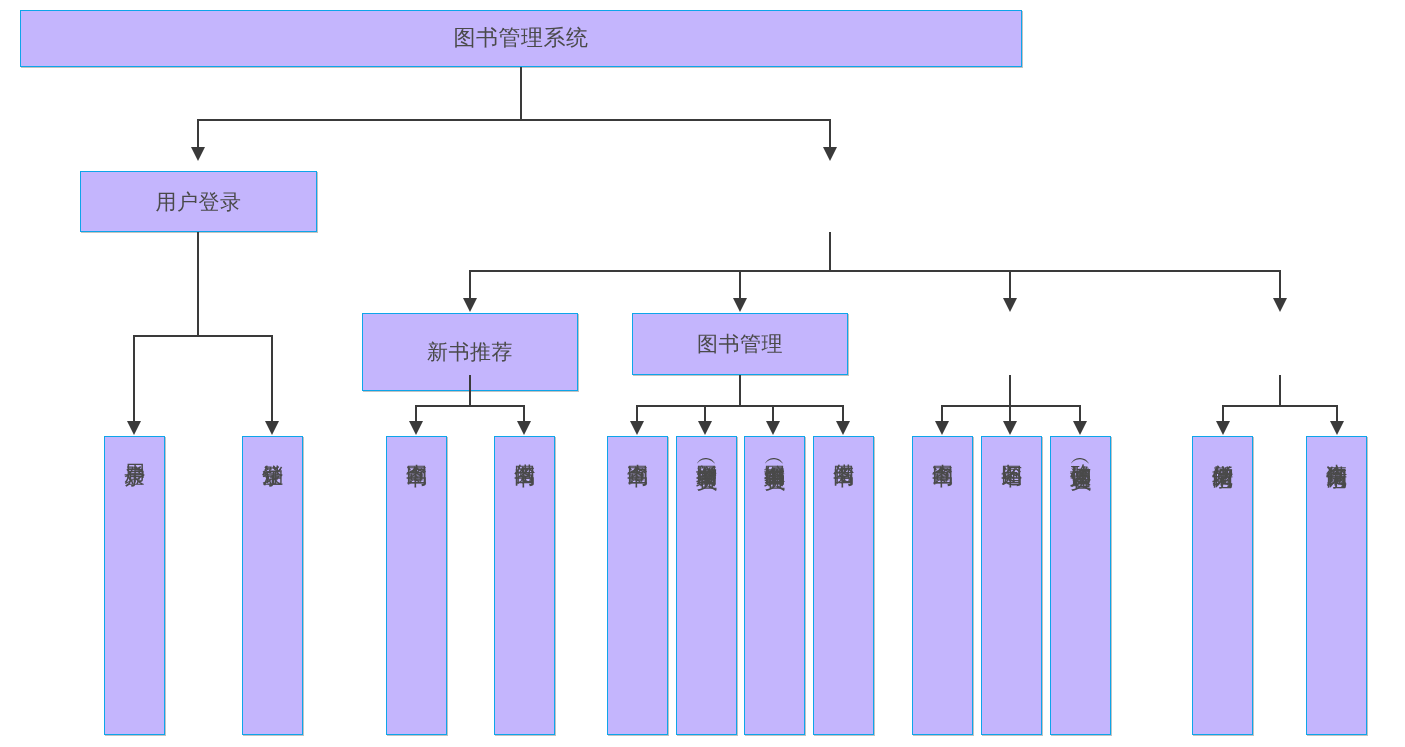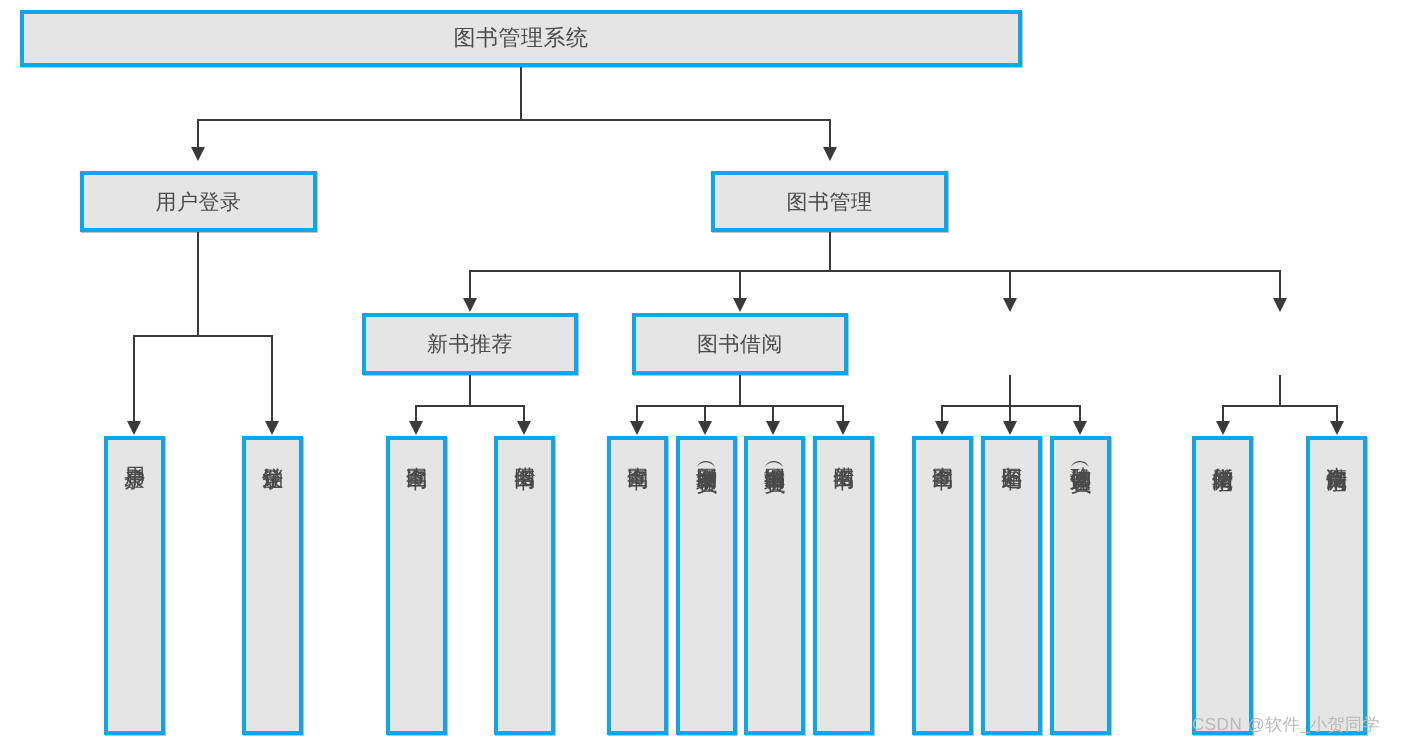--- a/index.html
+++ b/index.html
@@ -16,22 +16,22 @@
     width: 1405px;
     height: 747px;
     background: #ffffff;
     overflow: hidden;
   }
 
   
   .node {
     position: absolute;
     box-sizing: border-box;
-    background: #e5e5e5;
-    border: 4px solid #0ea5e9;
+    background: #c4b5fd;
+    border: 1px solid #0ea5e9;
     box-shadow: 1px 1px 0 rgba(120,120,120,0.45);
     display: flex;
     align-items: center;
     justify-content: center;
     color: #4a4a4a;
   }
   .node .label {
     color: #4a4a4a;
     letter-spacing: 0.5px;
     white-space: nowrap;
@@ -105,23 +105,20 @@
 
   <div class="ln vline" style="left:197px; top:119px; width:2px; height:30px;"></div>
   <div class="arrow" style="left:191px; top:147px;"></div>
   <div class="ln vline" style="left:829px; top:119px; width:2px; height:30px;"></div>
   <div class="arrow" style="left:823px; top:147px;"></div>
 
   <div class="node horiz" style="left:80px; top:171px; width:237px; height:61px;">
     <span class="label">用户登录</span>
   </div>
 
-  <div class="node horiz" style="left:711px; top:171px; width:237px; height:61px;">
-    <span class="label">图书管理</span>
-  </div>
 
   <div class="ln vline" style="left:197px; top:232px; width:2px; height:103px;"></div>
   <div class="ln hline" style="left:133px; top:335px; width:139px; height:2px;"></div>
   <div class="ln vline" style="left:133px; top:335px; width:2px; height:88px;"></div>
   <div class="arrow" style="left:127px; top:421px;"></div>
   <div class="ln vline" style="left:271px; top:335px; width:2px; height:88px;"></div>
   <div class="arrow" style="left:265px; top:421px;"></div>
 
   <div class="ln vline" style="left:829px; top:232px; width:2px; height:38px;"></div>
   <div class="ln hline" style="left:469px; top:270px; width:812px; height:2px;"></div>
@@ -131,25 +128,25 @@
 
   <div class="ln vline" style="left:739px; top:270px; width:2px; height:30px;"></div>
   <div class="arrow" style="left:733px; top:298px;"></div>
 
   <div class="ln vline" style="left:1009px; top:270px; width:2px; height:30px;"></div>
   <div class="arrow" style="left:1003px; top:298px;"></div>
 
   <div class="ln vline" style="left:1279px; top:270px; width:2px; height:30px;"></div>
   <div class="arrow" style="left:1273px; top:298px;"></div>
 
-  <div class="node horiz" style="left:362px; top:313px; width:216px; height:62px;">
+  <div class="node horiz" style="left:362px; top:313px; width:216px; height:78px;">
     <span class="label">新书推荐</span>
   </div>
   <div class="node horiz" style="left:632px; top:313px; width:216px; height:62px;">
-    <span class="label">图书借阅</span>
+    <span class="label">图书管理</span>
   </div>
 
   <div class="ln vline" style="left:469px; top:375px; width:2px; height:30px;"></div>
   <div class="ln hline" style="left:415px; top:405px; width:110px; height:2px;"></div>
   <div class="ln vline" style="left:415px; top:405px; width:2px; height:18px;"></div>
   <div class="arrow" style="left:409px; top:421px;"></div>
   <div class="ln vline" style="left:523px; top:405px; width:2px; height:18px;"></div>
   <div class="arrow" style="left:517px; top:421px;"></div>
 
   <div class="ln vline" style="left:739px; top:375px; width:2px; height:30px;"></div>
@@ -216,15 +213,14 @@
     <span class="label">确认归还（管理员）</span>
   </div>
 
   <div class="node leaf" style="left:1192px; top:436px; width:61px; height:299px;">
     <span class="label">新增借阅记录</span>
   </div>
   <div class="node leaf" style="left:1306px; top:436px; width:61px; height:299px;">
     <span class="label">查询借阅记录</span>
   </div>
 
-  <div id="watermark">CSDN @软件_小贺同学</div>
 
 </div>
 
 </body></html>

